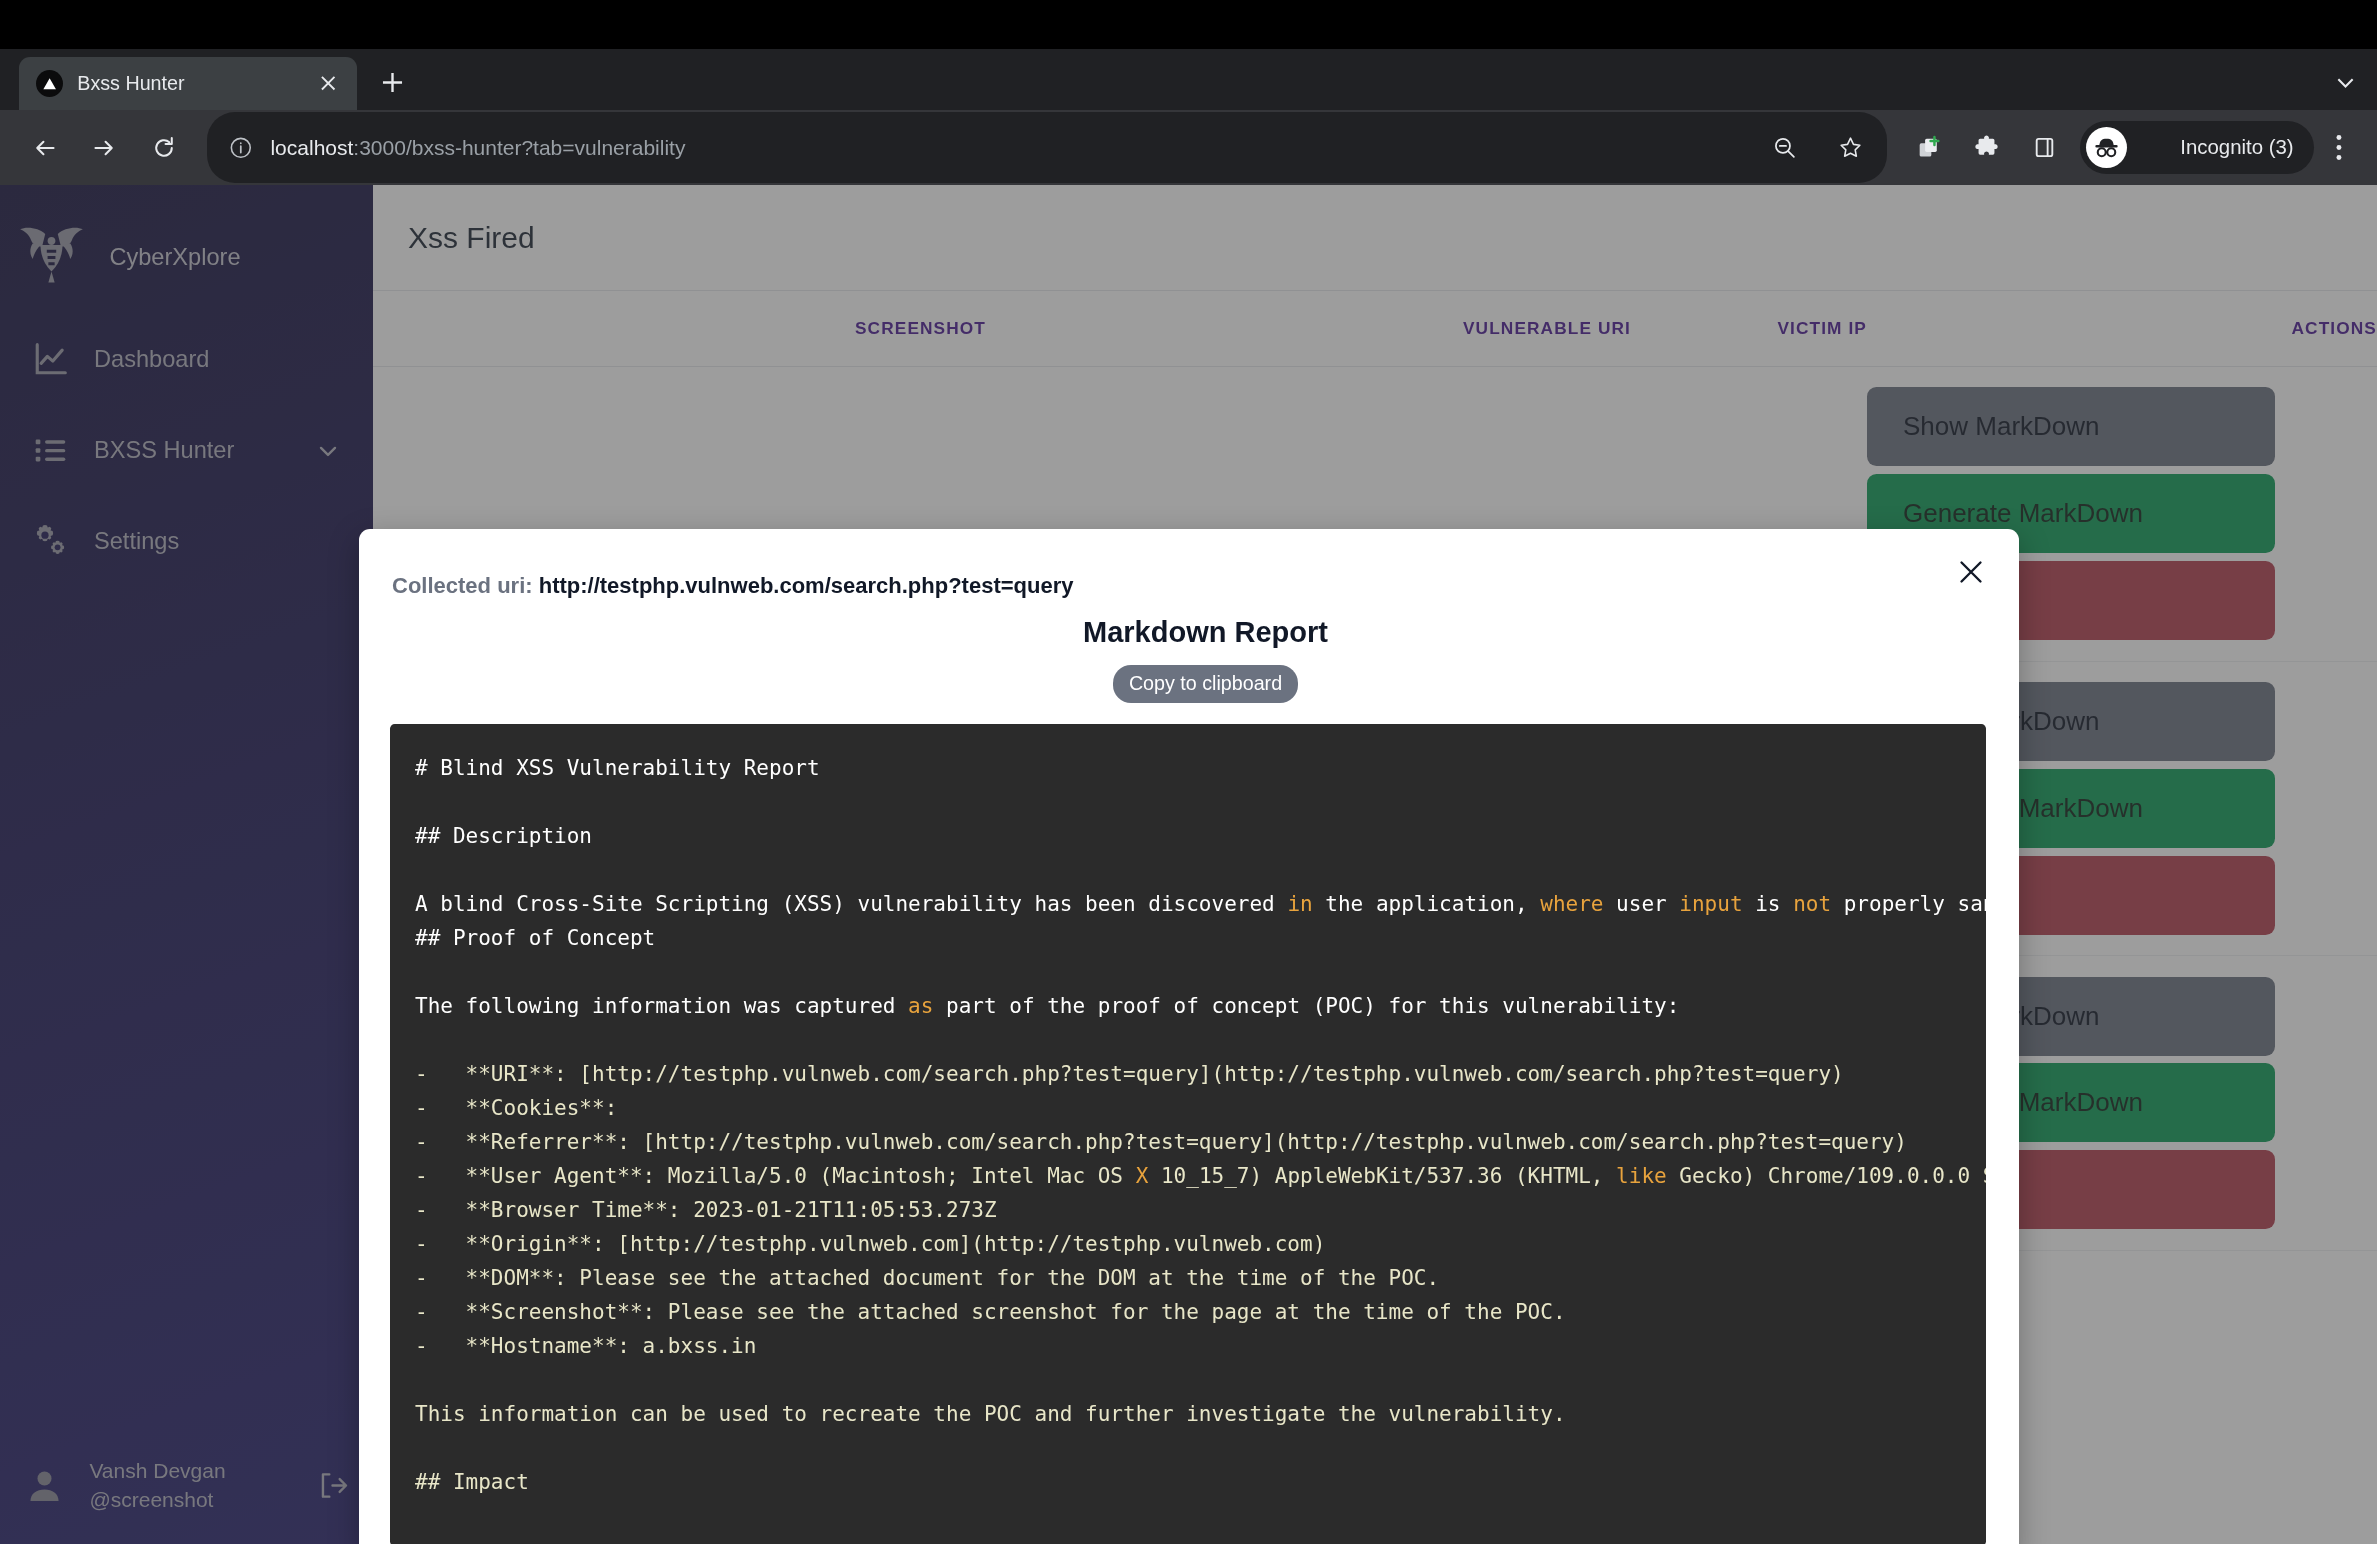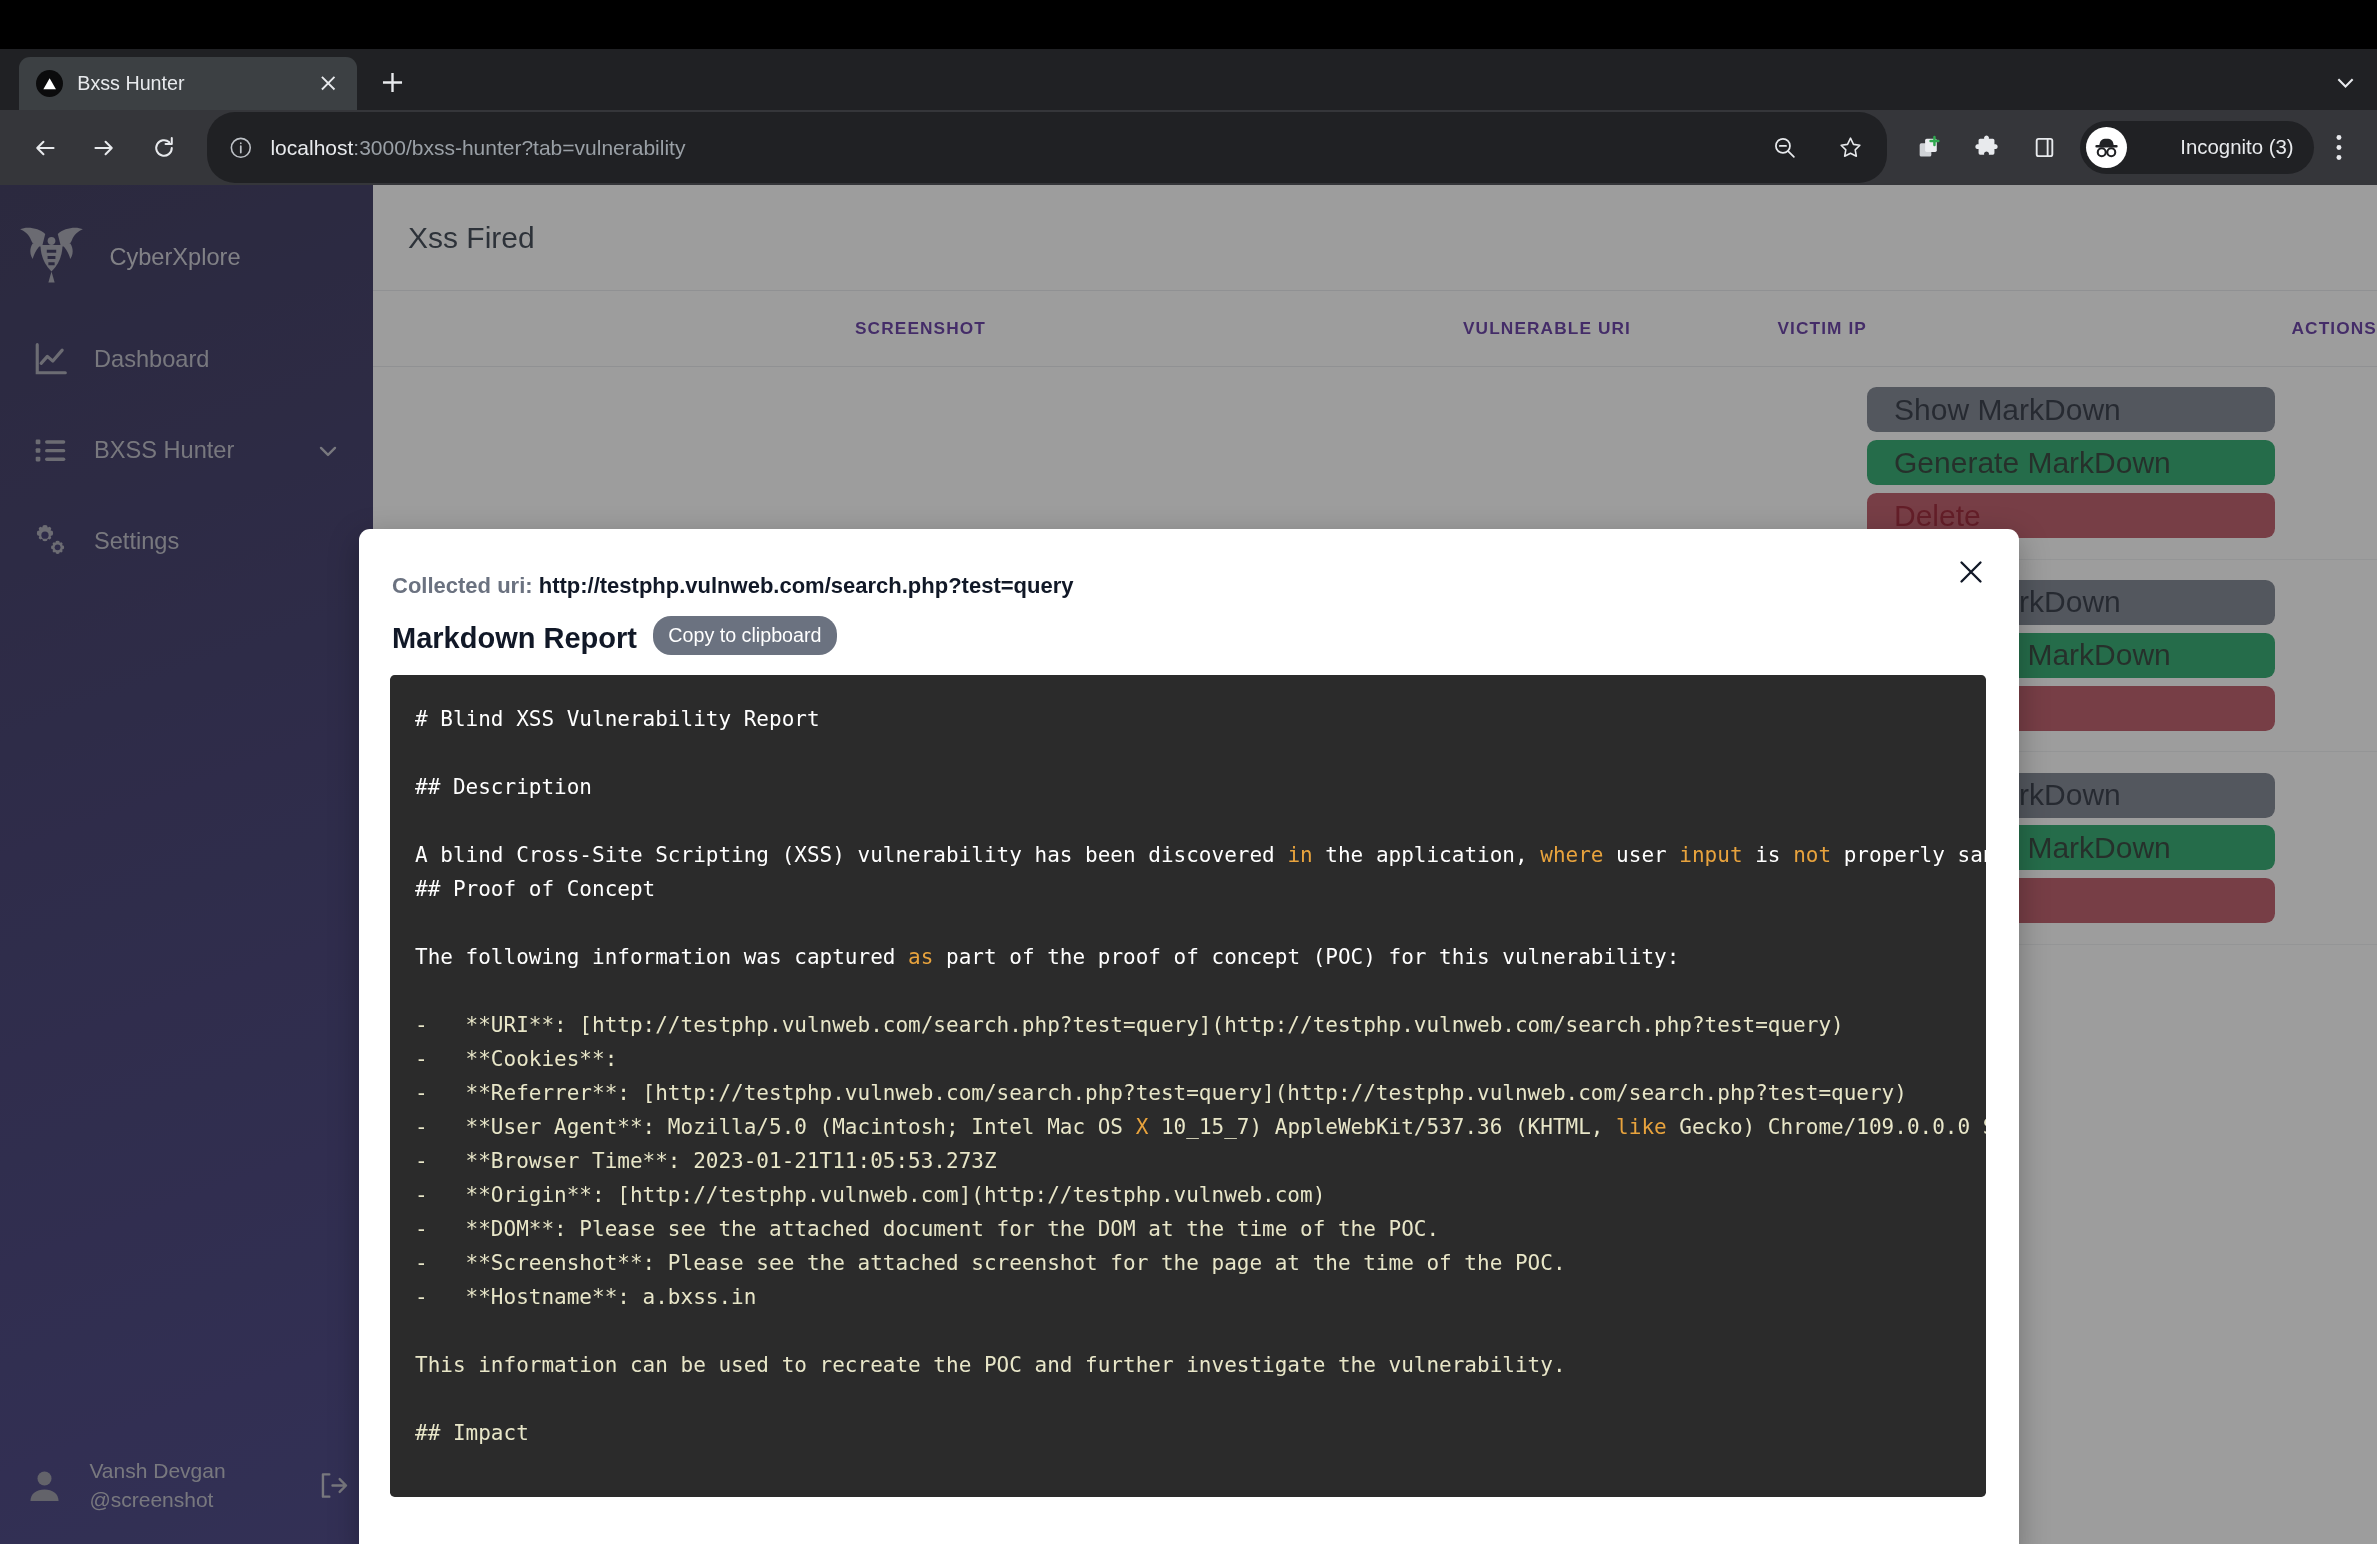--- a/index.html
+++ b/index.html
@@ -99,22 +99,22 @@
     font-weight: 700; padding: 27px 0 27px 0;
     border-top: 1.6px solid #e5e7eb; border-bottom: 1.6px solid #e5e7eb;
   }
   .tbl th.c1 { padding-left: 36px; width: 613px; }
   .tbl th.c2 { width: 645px; }
   .tbl th.c3 { width: 236px; }
   .tbl th.c4 { width: auto; }
   .tbl td { border-bottom: 1.6px solid #eceef1; vertical-align: middle; padding: 0; }
   .row-actions { display: flex; flex-direction: column; gap: 7.9px; padding: 20.4px 102px 20.4px 0; }
   .btn {
-    height: 45px; border: none; border-radius: 9.4px; font-size: 30px;
-    display: flex; align-items: center; padding-left: 27px; white-space: nowrap;
+    height: 79px; border: none; border-radius: 9.4px; font-size: 26px;
+    display: flex; align-items: center; padding-left: 36px; white-space: nowrap;
   }
   .btn-show { background: #6b7280; color: #111827; }
   .btn-gen  { background: #0f9d58; color: #10241a; }
   .btn-del  { background: #b34150; color: #8c0015; }
   .row-spacer { height: 153px; }
 
   .pager { display: flex; align-items: center; gap: 14px; padding: 28px 0 0 36px; }
   .pg-btn {
     width: 69px; height: 60px; background: #27268c; color: #c9c9d8;
     border: none; border-radius: 7.9px; font-size: 23.6px; font-weight: 700;
@@ -134,21 +134,21 @@
   .modal-close {
     position: absolute; right: 22px; top: 17.3px; width: 52px; height: 52px;
     display: flex; align-items: center; justify-content: center; color: #111827;
     background: none; border: none;
   }
   .modal-title { font-size: 27px; font-weight: 700; color: #111827; padding: 33px 0 0 33px; }
   .collected {
     padding: 44px 0 0 33px; font-size: 22px; color: #6b7280; font-weight: 700;
   }
   .collected b { color: #111827; font-weight: 700; }
-  .md-head { display: flex; align-items: flex-end; gap: 15.7px; padding: 17.3px 0 0 33px; }
+  .md-head { display: flex; align-items: center; gap: 15.7px; padding: 17.3px 0 0 33px; flex-direction: column; }
   .md-head h3 { font-size: 29px; font-weight: 700; color: #111827; }
   .copy-btn {
     background: #6b7280; color: #fff; border: none; border-radius: 18px;
     font-size: 19.7px; padding: 9.4px 15.7px; line-height: 1;
   }
   .code {
     margin: 20.4px 33px 0 31px; background: #2b2b2b; border-radius: 4.7px;
     height: 822px; overflow: hidden; padding: 27px 0 0 25px;
   }
   .code pre {

